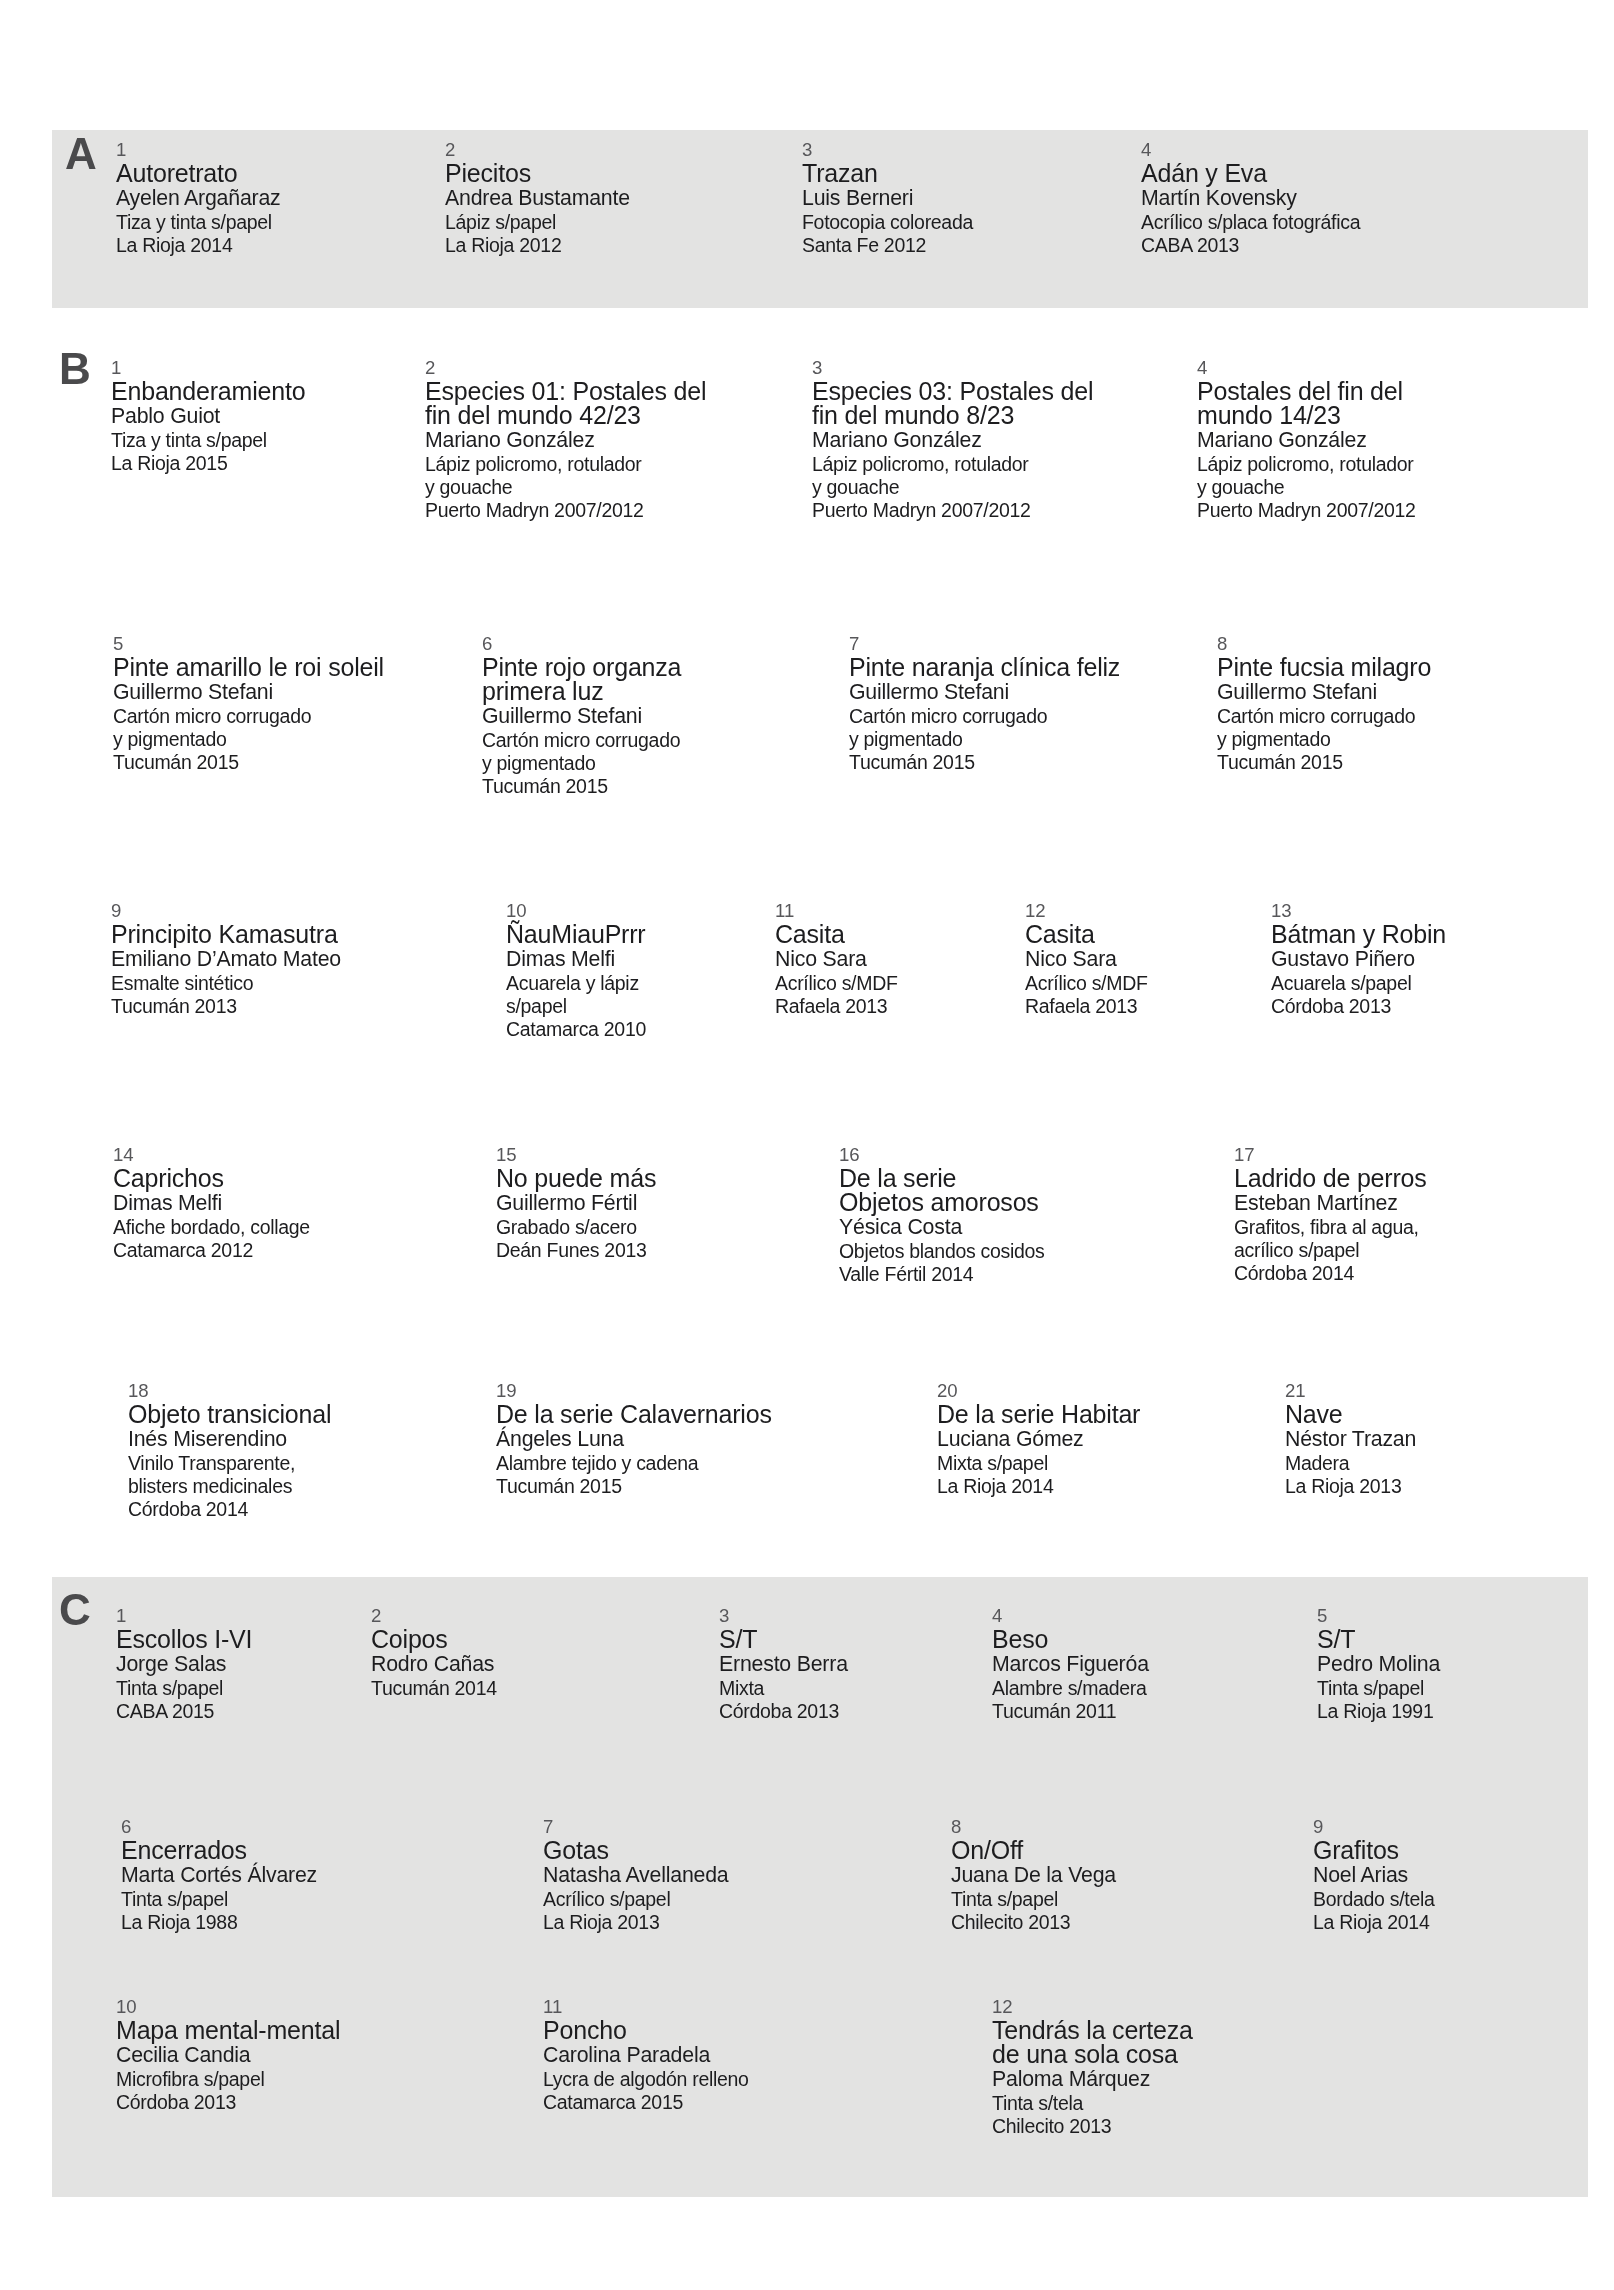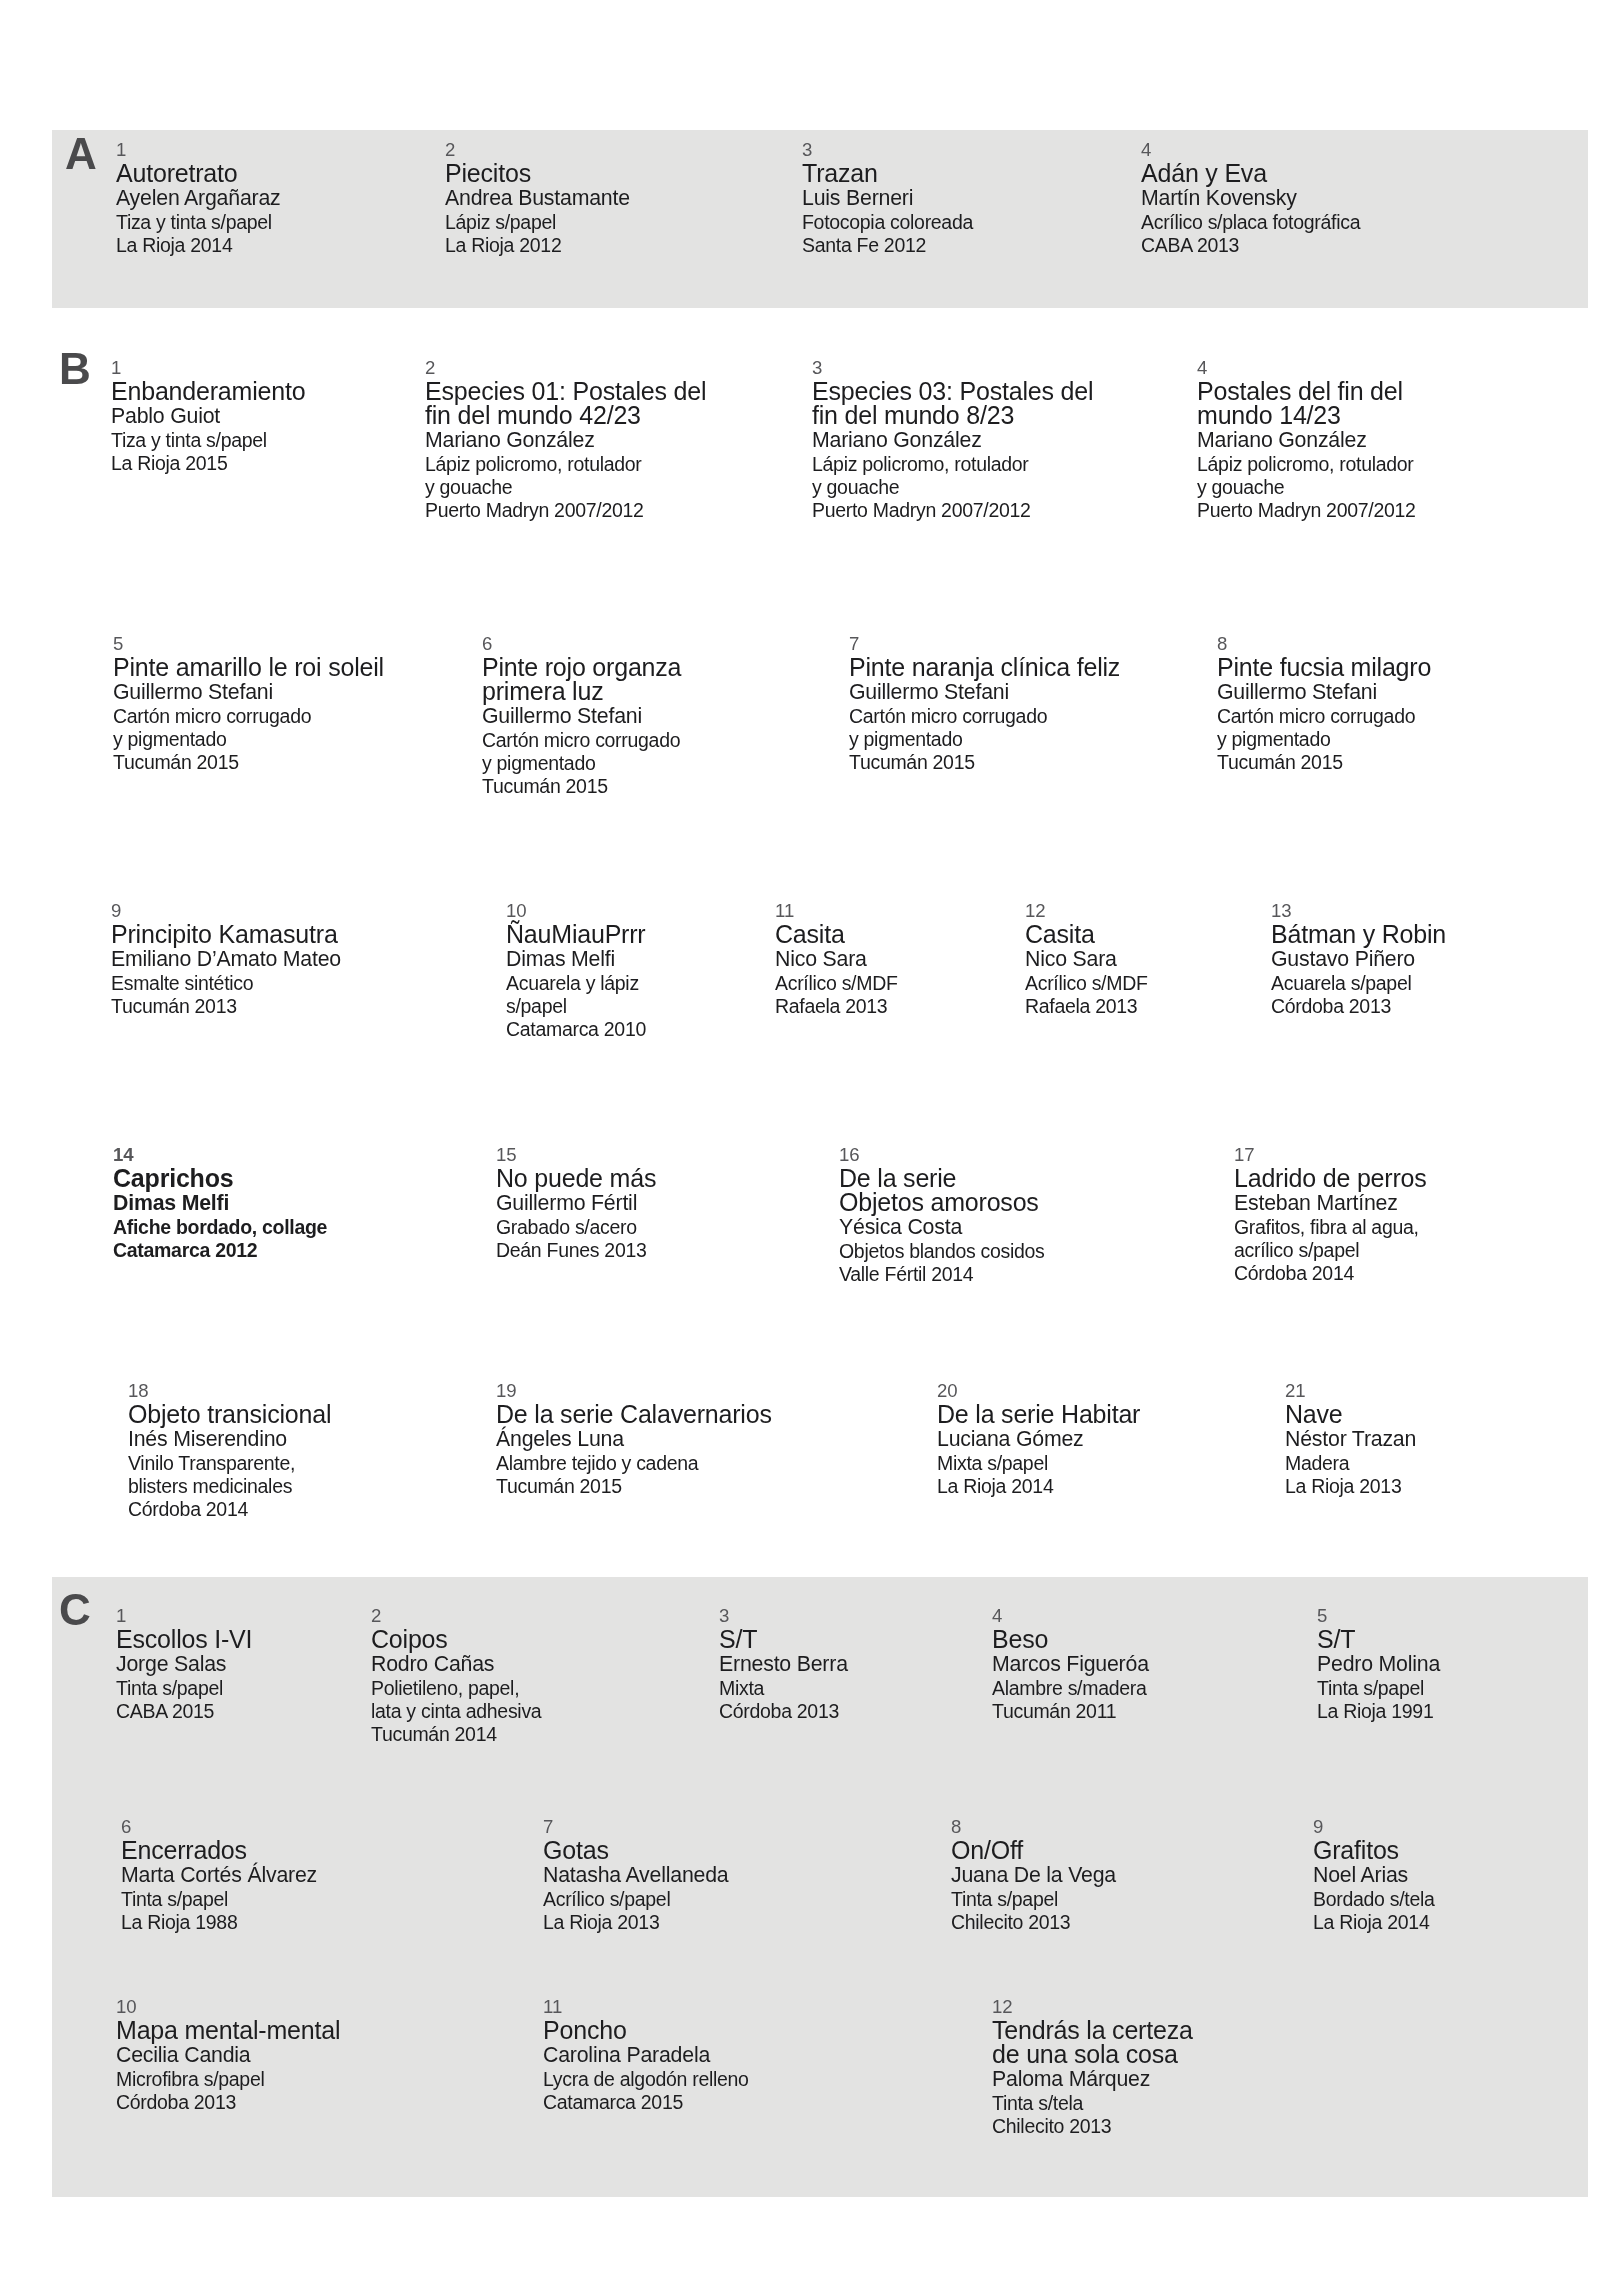--- a/index.html
+++ b/index.html
@@ -184,21 +184,21 @@
     <div class="medium">Acrílico s/MDF</div>
     <div class="place">Rafaela 2013</div>
   </div>
     <div class="entry" style="left: 1271px; top: 900px; width: 302px;">
     <div class="num">13</div>
     <div class="title">Bátman y Robin</div>
     <div class="artist">Gustavo Piñero</div>
     <div class="medium">Acuarela s/papel</div>
     <div class="place">Córdoba 2013</div>
   </div>
-    <div class="entry" style="left: 113px; top: 1144px; width: 357px; font-weight: bold;">
+    <div class="entry" style="left: 113px; top: 1144px; width: 357px;">
     <div class="num">14</div>
     <div class="title">Caprichos</div>
     <div class="artist">Dimas Melfi</div>
     <div class="medium">Afiche bordado, collage</div>
     <div class="place">Catamarca 2012</div>
   </div>
     <div class="entry" style="left: 496px; top: 1144px; width: 317px;">
     <div class="num">15</div>
     <div class="title">No puede más</div>
     <div class="artist">Guillermo Fértil</div>
@@ -255,22 +255,20 @@
     <div class="num">1</div>
     <div class="title">Escollos I-VI</div>
     <div class="artist">Jorge Salas</div>
     <div class="medium">Tinta s/papel</div>
     <div class="place">CABA 2015</div>
   </div>
     <div class="entry" style="left: 371px; top: 1605px; width: 322px;">
     <div class="num">2</div>
     <div class="title">Coipos</div>
     <div class="artist">Rodro Cañas</div>
-    <div class="medium">Polietileno, papel,
-lata y cinta adhesiva</div>
     <div class="place">Tucumán 2014</div>
   </div>
     <div class="entry" style="left: 719px; top: 1605px; width: 248px;">
     <div class="num">3</div>
     <div class="title">S/T</div>
     <div class="artist">Ernesto Berra</div>
     <div class="medium">Mixta</div>
     <div class="place">Córdoba 2013</div>
   </div>
     <div class="entry" style="left: 992px; top: 1605px; width: 299px;">

